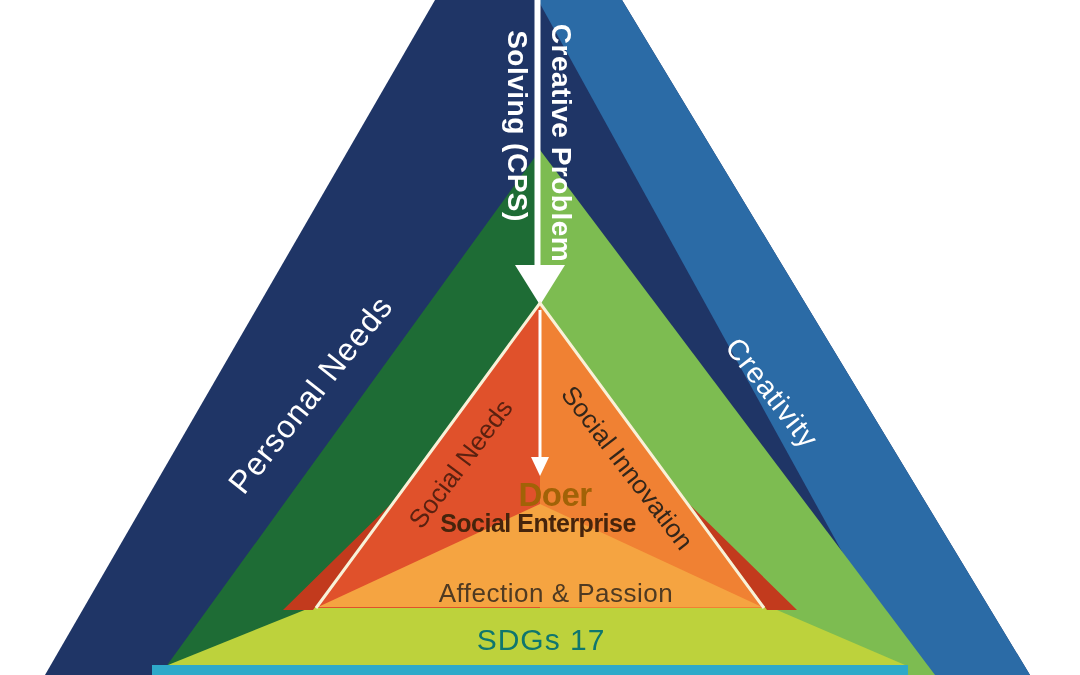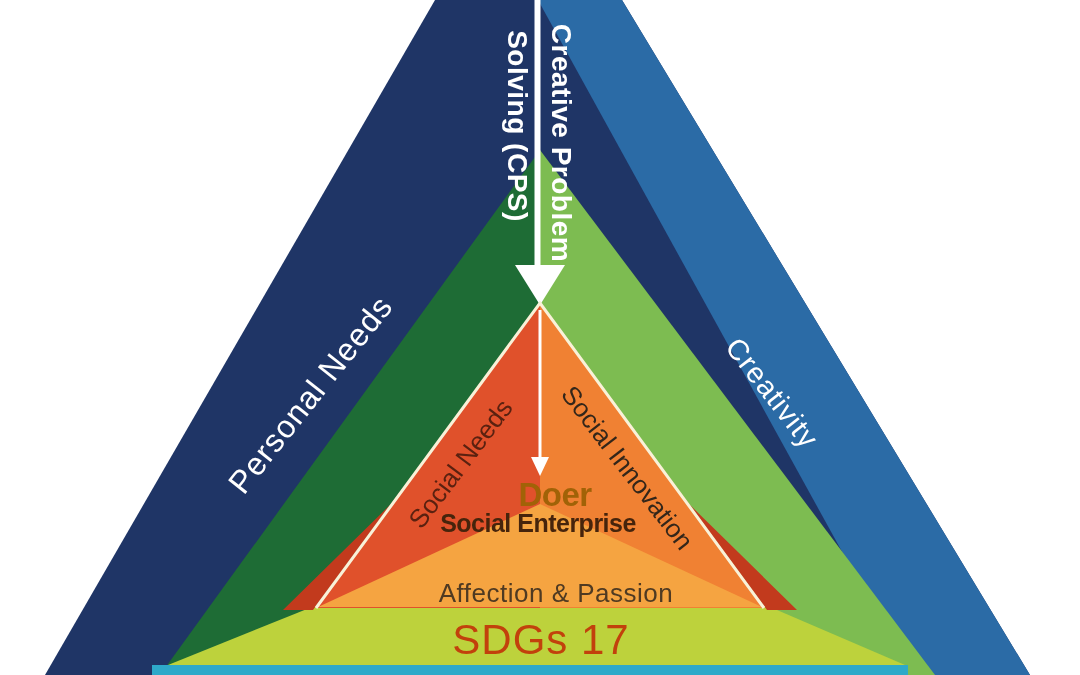--- a/index.html
+++ b/index.html
@@ -20,21 +20,21 @@
   #solving-cps{left:517px;top:126px;}
   #personal-needs{left:311px;top:395px;transform:translate(-50%,-50%) rotate(-51.5deg);}
   #creativity{left:772px;top:393px;font-size:29px;transform:translate(-50%,-50%) rotate(52deg);}
   #social-needs{left:461px;top:464px;font-size:26px;color:#5a2110;
     transform:translate(-50%,-50%) rotate(-53deg);}
   #social-innovation{left:627px;top:468px;font-size:26px;color:#33261a;
     transform:translate(-50%,-50%) rotate(52.5deg);}
   #doer{left:555px;top:495px;font-size:33px;font-weight:700;color:#a16207;letter-spacing:-0.5px;}
   #social-enterprise{left:538px;top:523px;font-size:25px;font-weight:700;color:#46240c;letter-spacing:-0.5px;}
   #affection-passion{left:556px;top:578px;font-size:26px;color:#4f3a22;letter-spacing:0.5px;margin-top:16px;}
-  #sdgs-17{left:541px;top:640px;font-size:42px;color:#c2410c;letter-spacing:1px;}
+  #sdgs-17{left:541px;top:640px;font-size:30px;color:#0f766e;letter-spacing:1px;}
 </style>
 </head>
 <body>
 
 <div class="stage">
 
   <svg width="1080" height="675" viewBox="0 0 1080 675">
 
     <polygon points="435,0 622,0 1030,675 45,675" fill="#1f3566"></polygon>
 

